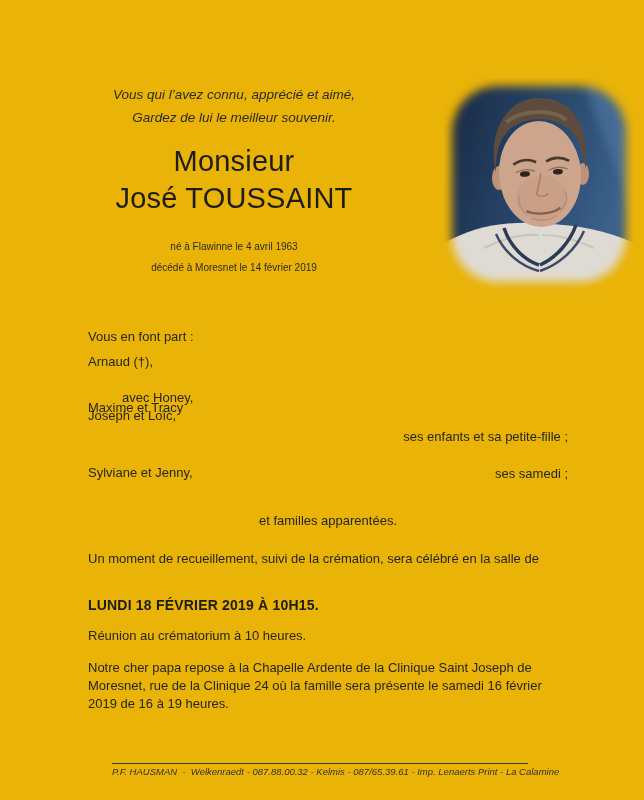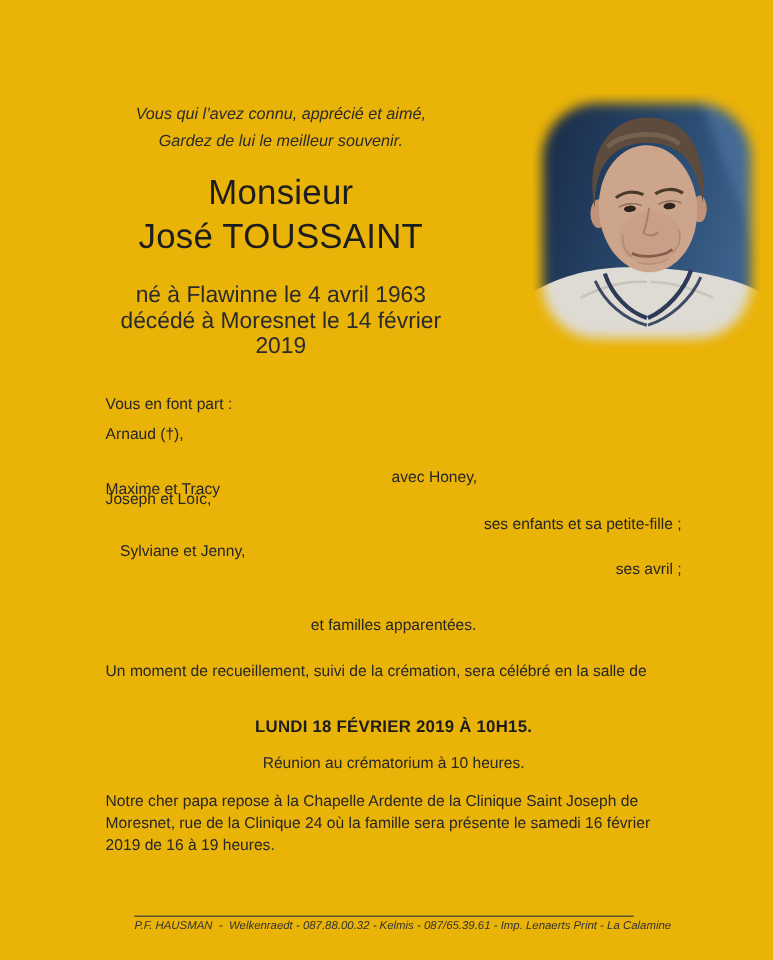--- a/index.html
+++ b/index.html
@@ -18,27 +18,27 @@
     text-align:center;font-style:italic;
     font-size:13.5px;line-height:23px;color:#2b2b2b;
   }
   .title-block{
     left:88px;top:143px;width:292px;
     text-align:center;font-size:29px;line-height:37px;
     color:#1d1d1d;letter-spacing:0.2px;
   }
   .dates-block{
     left:88px;top:236px;width:292px;
-    text-align:center;font-size:19px;line-height:21px;color:#2b2b2b;
+    text-align:center;font-size:10px;line-height:21px;color:#2b2b2b;
   }
   
   .bl{left:88px;width:480px;font-size:13px;line-height:18px;color:#262626;white-space:nowrap;}
   .right{text-align:right;}
-  .center{text-align:center;white-space:normal;}
-  .indent{padding-left:34px;text-align:center;}
+  .center{white-space:normal;}
+  .indent{padding-left:34px;}
   .bold-line{font-weight:bold;font-size:14px;letter-spacing:0.2px;color:#1c1c1c;}
   
   .footer{
     left:112px;top:763px;width:416px;
     border-top:1px solid #3c3c3c;
     padding-top:2px;
     text-align:center;
     font-size:9.5px;font-style:italic;color:#333;
     white-space:pre;
   }
@@ -132,23 +132,23 @@
 
   <div class="abs bl" style="top:328px;">Vous en font part :</div>
 
   <div class="abs bl" style="top:353px;">Arnaud (†),</div>
   <div class="abs bl" style="top:371px;margin-top:28px;">Maxime et Tracy</div>
   <div class="abs bl indent" style="top:389px;">avec Honey,</div>
   <div class="abs bl" style="top:407px;">Joseph et Loïc,</div>
 
   <div class="abs bl right" style="top:428px;">ses enfants et sa petite-fille ;</div>
 
-  <div class="abs bl" style="top:450px;margin-left:12px;">Sylviane et Jenny,</div>
+  <div class="abs bl" style="top:464px;">Sylviane et Jenny,</div>
 
-  <div class="abs bl right" style="top:465px;">ses avril ;</div>
+  <div class="abs bl right" style="top:465px;">ses samedi ;</div>
 
   <div class="abs bl" style="top:512px;text-align:center;">et familles apparentées.</div>
 
   <div class="abs bl" style="top:550px;">
     <div>Un moment de recueillement, suivi de la crémation, sera célébré en la salle de</div>
   </div>
 
   <div class="abs bl center bold-line" style="top:596px;">LUNDI 18 FÉVRIER 2019 À 10H15.</div>
 
   <div class="abs bl center" style="top:627px;">Réunion au crématorium à 10 heures.</div>

